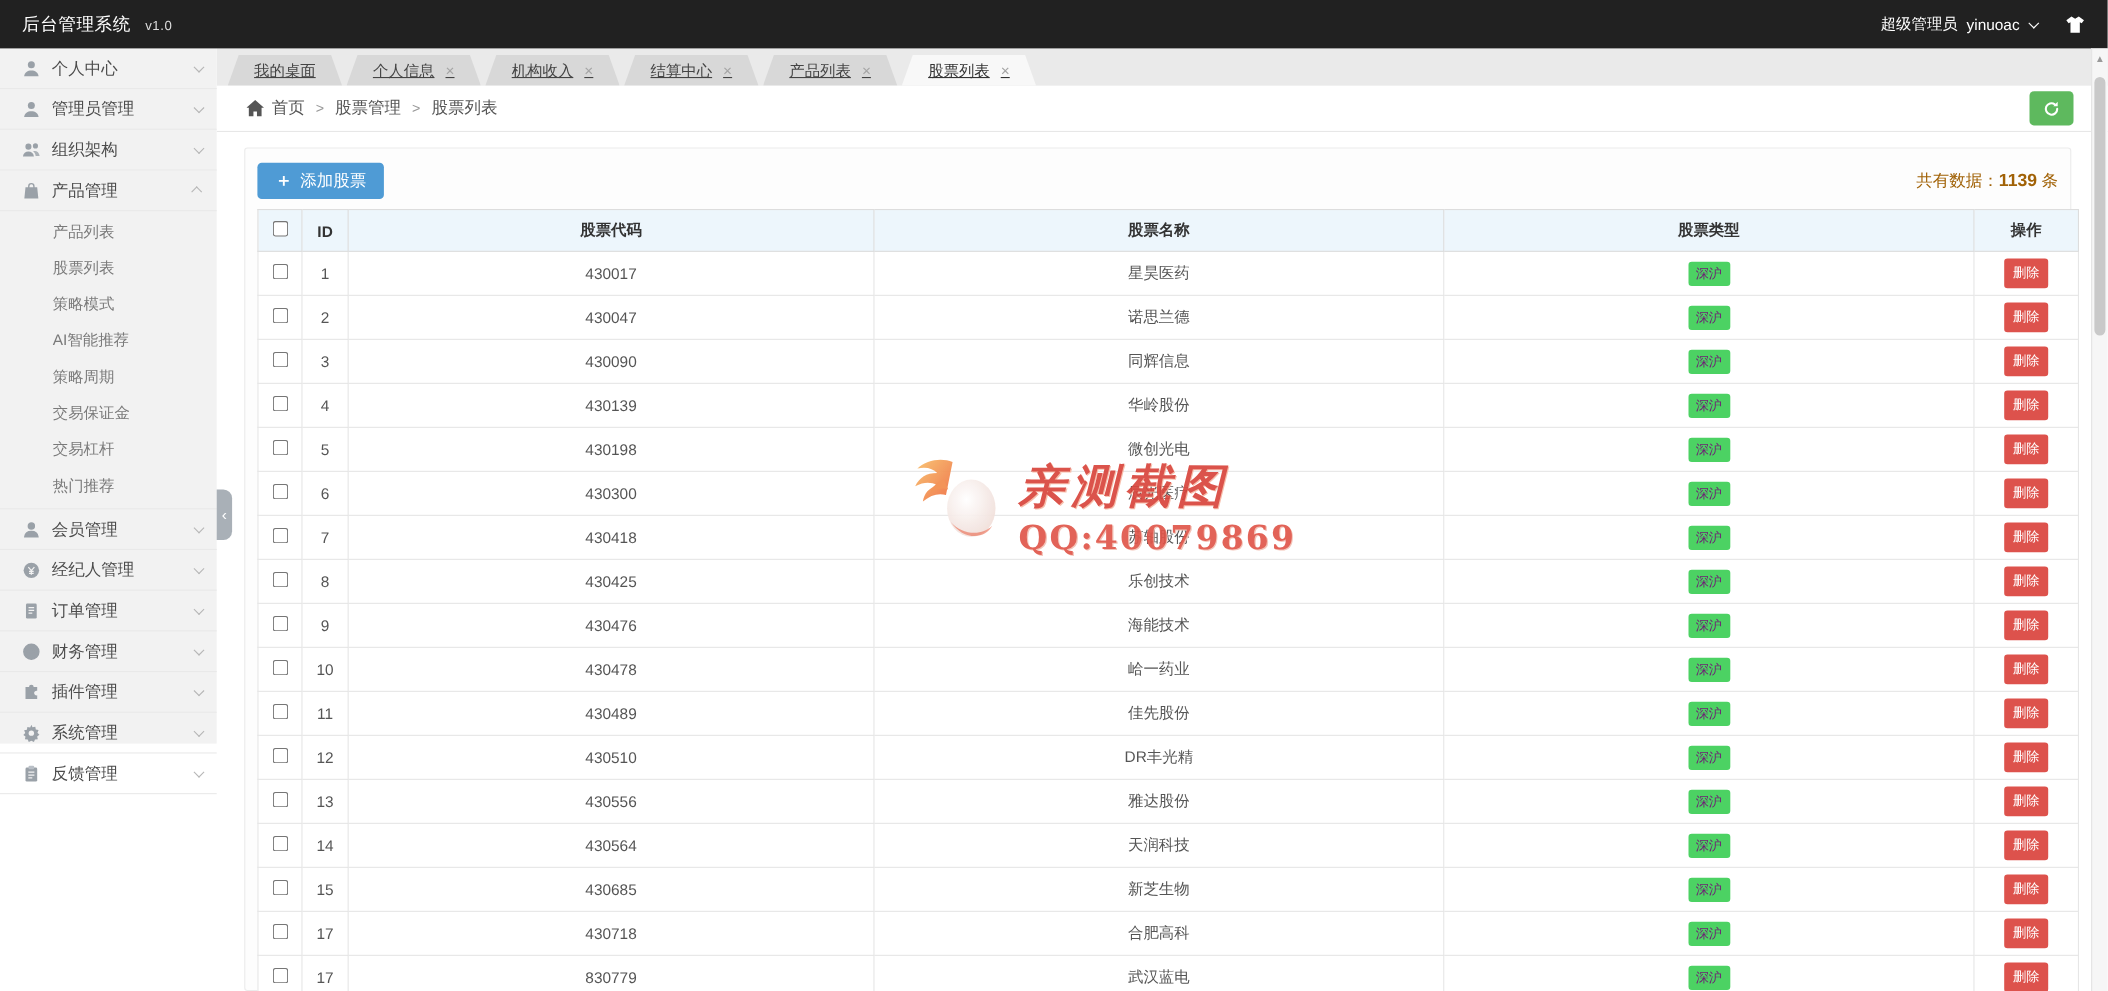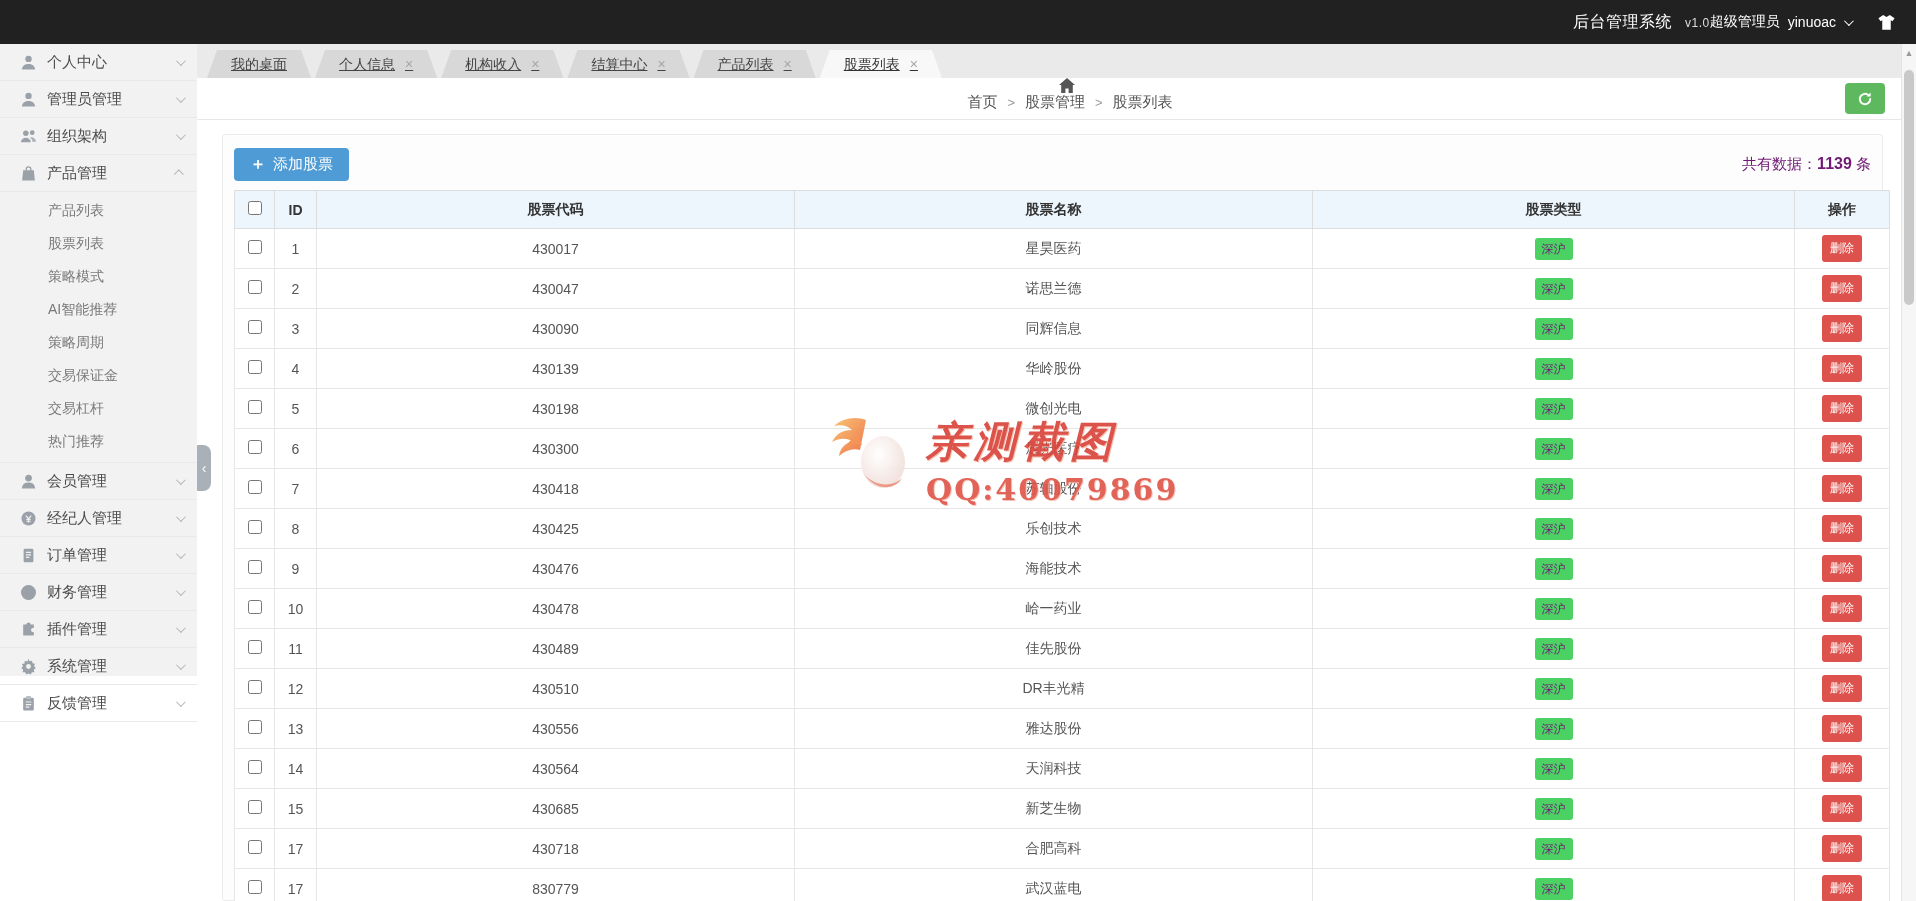--- a/index.html
+++ b/index.html
@@ -1,21 +1,21 @@
 <!DOCTYPE html>
 <html><head>
 <meta charset="utf-8">
 <style>
   * { margin:0; padding:0; box-sizing:border-box; }
   html,body { width:1916px; height:901px; overflow:hidden; background:#fff;
     font-family:"Liberation Sans","DejaVu Sans",sans-serif; }
 
   
   .topbar { position:absolute; left:0; top:0; width:1916px; height:44px; background:#212121;
-    display:flex; align-items:center; justify-content:flex-end; padding:14px 20px; z-index:30; }
+    display:flex; align-items:center; justify-content:space-between; padding:14px 20px; z-index:30; }
   .topbar .brand { color:#fff; font-size:16px; letter-spacing:.5px; }
   .topbar .brand .ver { font-size:12px; color:#ddd; margin-left:8px; }
   .topbar .tb-right { display:flex; align-items:center; gap:26px; color:#fff; font-size:14px; }
   .user-entry { display:flex; align-items:center; gap:8px; cursor:pointer; }
   .chev { display:inline-block; width:7px; height:7px; border-right:1.6px solid #cfcfcf;
     border-bottom:1.6px solid #cfcfcf; transform:rotate(45deg) translateY(-2px); }
   .chev.white { border-color:#fff; }
   .chev.up { transform:rotate(-135deg) translateY(-1px); }
   .tshirt svg { width:19px; height:17px; fill:#fff; display:block; }
 
@@ -37,38 +37,38 @@
   .tabbar { position:absolute; left:197px; top:44px; right:0; height:34px; background:#eaeaea;
     display:flex; align-items:flex-end; padding-left:10px; }
   .tab { position:relative; height:28px; line-height:28px; padding:0 24px; margin-right:4px;
     background:#d8d8d8; color:#444; font-size:14px; white-space:nowrap; cursor:pointer;
     clip-path:polygon(10px 0, calc(100% - 10px) 0, 100% 100%, 0 100%); display:flex; align-items:center; gap:10px;text-decoration:underline; }
   .tab.active { background:#f8f8f8; color:#333; }
   .tab .close { color:#a5a5a5; font-size:14px; line-height:1; cursor:pointer; }
 
   
   .crumbbar { position:absolute; left:197px; top:78px; right:0; height:42px; background:#fff;
-    border-bottom:1px solid #e7e7e7; display:flex; align-items:center; padding-left:27px; font-size:15px; color:#555;flex-direction:column; }
+    border-bottom:1px solid #e7e7e7; display:flex; align-items:center; padding-left:27px; font-size:15px; color:#555; }
   .crumbbar .home svg { width:16px; height:15px; fill:#555; display:block; margin-right:7px; }
   .crumb { cursor:pointer; }
   .crumb-sep { margin:0 10px; color:#999; font-size:13px; }
   .refresh-btn { position:absolute; right:31px; top:5px; width:40px; height:31px; background:#5eb95e;
     border:none; border-radius:4px; cursor:pointer; display:flex; align-items:center; justify-content:center; }
   .refresh-btn svg { width:16px; height:16px; display:block; }
 
   
   .content { position:absolute; left:197px; top:120px; right:15px; bottom:0; background:#fff; }
   .panel { position:absolute; left:25px; right:18px; top:14px; bottom:0; background:#fdfdfd;
     border:1px solid #ebebeb; border-radius:3px; padding:9px 11px 0; }
   .panel-head { display:flex; align-items:center; justify-content:space-between; height:40px; }
   .add-btn { background:#4f9bd5; color:#fff; border:none; border-radius:4px; height:33px;
     padding:0 16px; font-size:15px; cursor:pointer; display:flex; align-items:center; gap:7px;
     font-family:inherit; }
   .add-btn .plus { font-size:16px; font-weight:bold; }
-  .total { font-size:15px; color:#701a75;text-align:center; }
+  .total { font-size:15px; color:#a16207;text-align:center; }
   .total b { font-size:16px; }
 
   
   table { width:100%; border-collapse:collapse; table-layout:fixed; margin-top:6px; background:#fff; }
   th { height:38px; background:#edf6fc; border:1px solid #ddd; font-size:14px; color:#333; font-weight:bold; text-align:center; }
   td { height:40px; border:1px solid #e6e6e6; font-size:14px; color:#555; text-align:center; background:#fff; }
   td input[type=checkbox], th input[type=checkbox] { width:14px; height:14px; cursor:pointer; }
   .badge { display:inline-block; background:#4cd263; color:#701a75; font-size:12px; line-height:1;
     padding:5px 7px; border-radius:3px; }
   .del-btn { background:#dd524c; color:#fff; border:none; border-radius:3px; font-size:12px;

